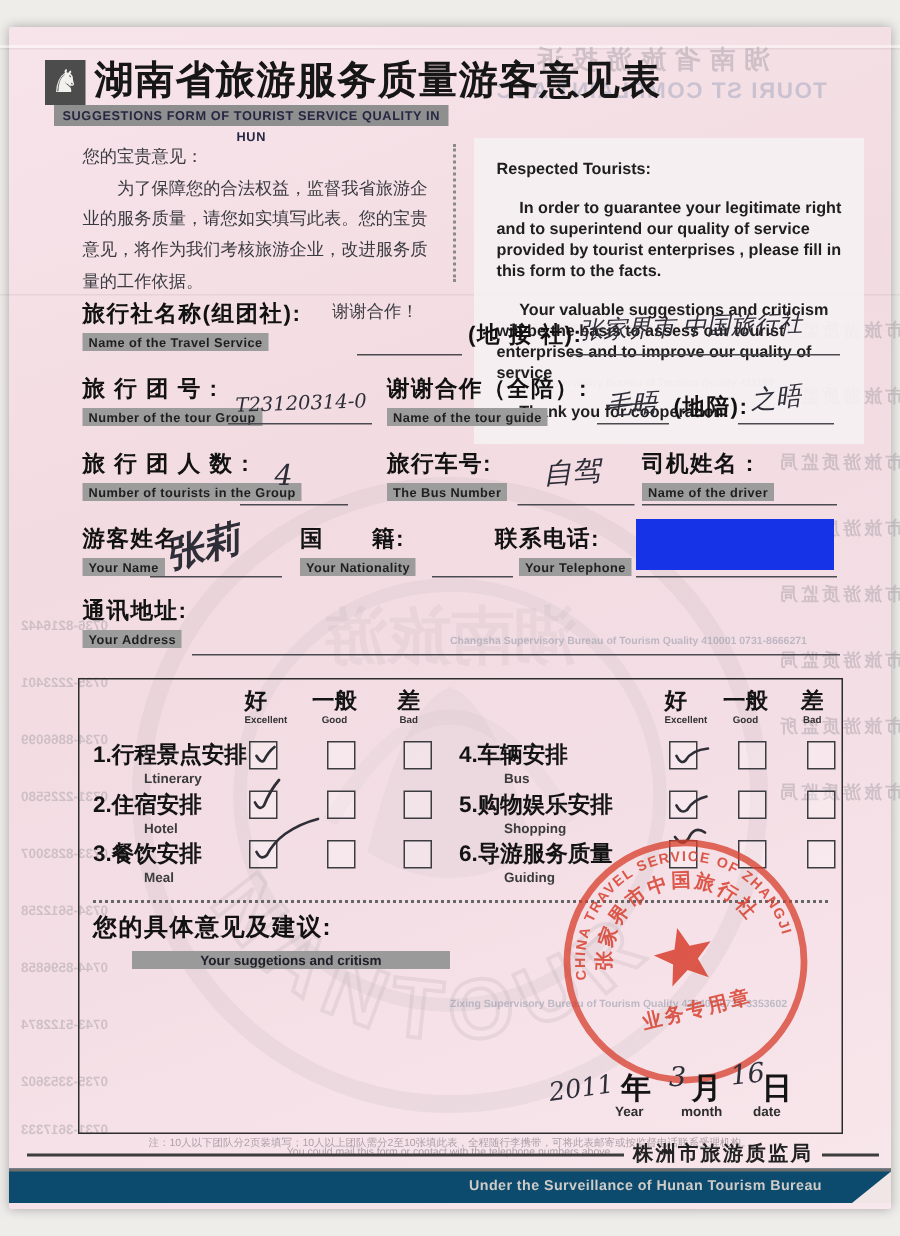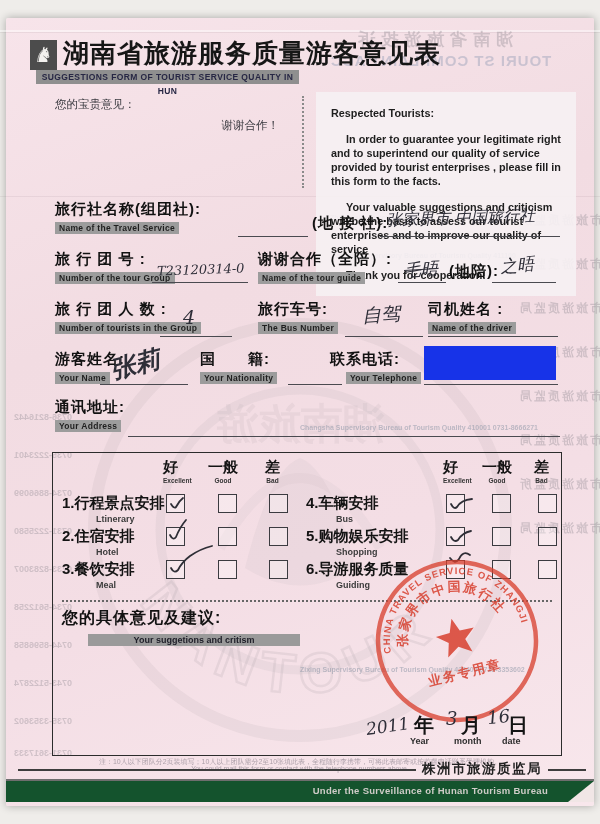--- a/index.html
+++ b/index.html
@@ -66,21 +66,21 @@
   
   .stamp{position:absolute;left:372px;top:556px;width:170px;height:170px;transform:rotate(-14deg);opacity:.85;}
 
   
   .date-cn{position:absolute;font-size:20px;font-weight:bold;color:#141414;}
   .date-en{position:absolute;font-size:9px;font-weight:bold;color:#2e2e2e;}
 
   
   .footer-line{position:absolute;top:769px;height:2px;background:#3d3d3d;}
   .footer-cn{position:absolute;left:422px;top:760px;font-size:13.5px;font-weight:bold;color:#222;letter-spacing:1.5px;}
-  .footer-band{position:absolute;left:6px;top:779px;width:588px;height:21px;background:#14532d;
+  .footer-band{position:absolute;left:6px;top:779px;width:588px;height:21px;background:#0c4a6e;
     border-top:2px solid #6e6e6e;}
   .footer-band .en{position:absolute;right:46px;top:4px;font-size:9.5px;color:#cfccc8;font-weight:bold;letter-spacing:.3px;}
   .fold{position:absolute;right:0;top:0;width:0;height:0;border-top:21px solid transparent;border-right:26px solid #f1e6e6;}
 
   
   .wm{position:absolute;left:70px;top:318px;width:460px;height:430px;opacity:.6;pointer-events:none;}
 </style>
 </head>
 <body>
 
@@ -129,20 +129,21 @@
   <span class="bt-mid" style="left:330px;top:252px">Xiangtan Supervisory Bureau of Tourism Quality    411100</span>
   <span class="bt-mid" style="left:300px;top:424px">Changsha Supervisory Bureau of Tourism Quality  410001   0731-8666271</span>
   <span class="bt-mid" style="left:300px;top:666px">Zixing Supervisory Bureau of Tourism Quality    423400   0735-3353602</span>
 
   <div class="horse-box"><span>♞</span></div>
   <div class="title">湖南省旅游服务质量游客意见表</div>
   <div class="subtitle">SUGGESTIONS FORM OF TOURIST SERVICE QUALITY IN HUN</div>
 
   <div class="intro-cn">
     <div>您的宝贵意见：</div>
+    <p class="body">为了保障您的合法权益，监督我省旅游企业的服务质量，请您如实填写此表。您的宝贵意见，将作为我们考核旅游企业，改进服务质量的工作依据。</p>
     <div class="closing">谢谢合作！</div>
   </div>
   <div class="intro-divider"></div>
   <div class="intro-en">
     <p>Respected Tourists:</p>
     <p class="ind">In order to guarantee your legitimate right and to superintend our quality of service provided by tourist enterprises , please  fill  in this form to the facts.</p>
     <p class="ind">Your valuable suggestions and criticism will be the basis to assess our tourist enterprises and to improve our quality of service</p>
     <p class="ind">Thank you for cooperation!</p>
   </div>
 

